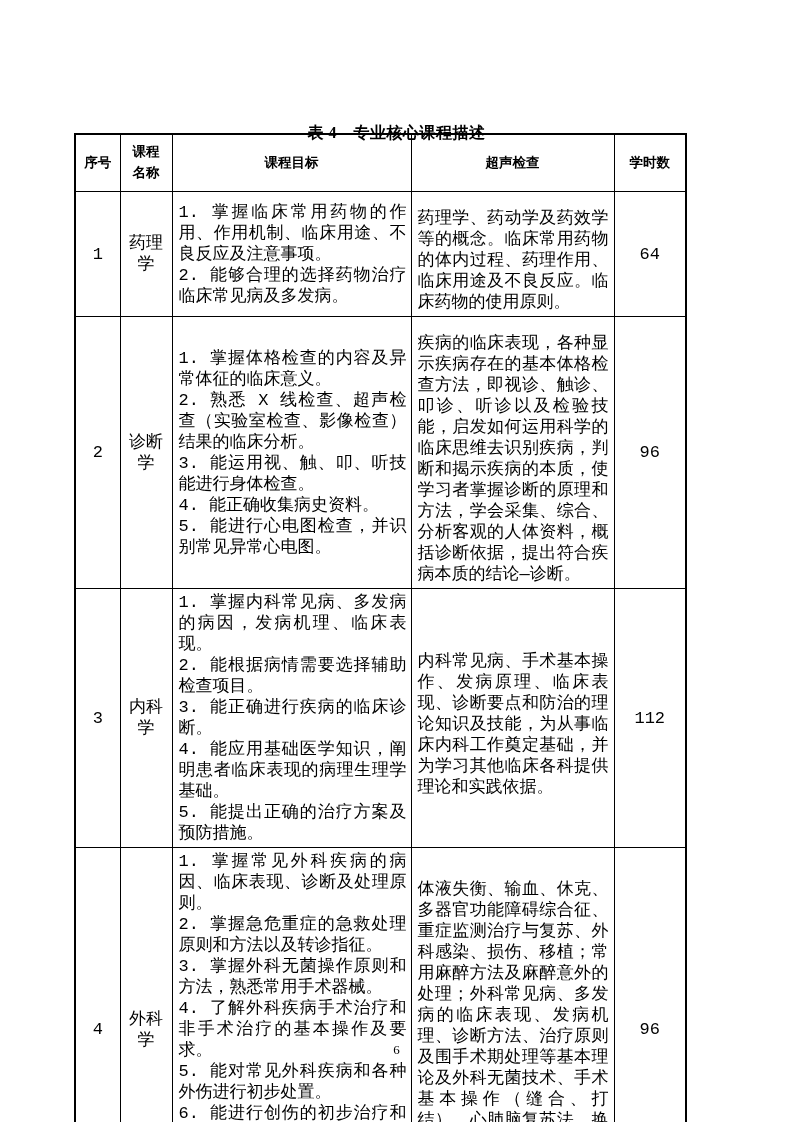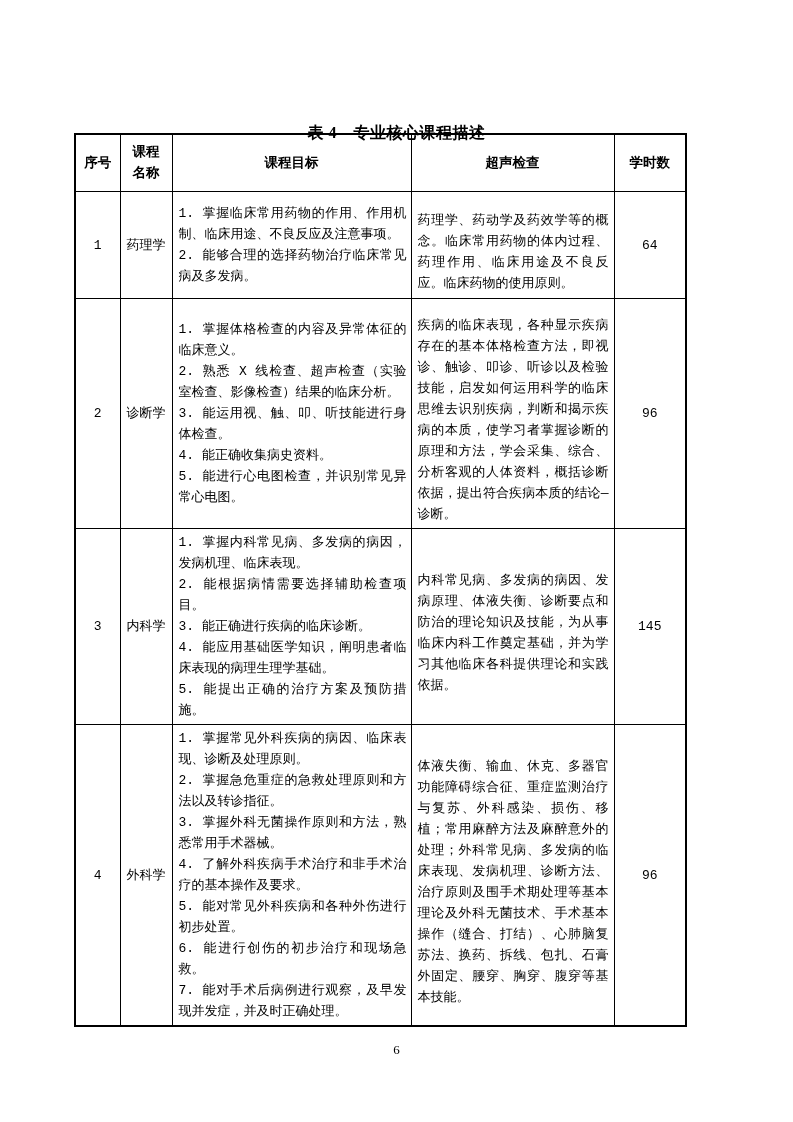--- a/index.html
+++ b/index.html
@@ -33,21 +33,21 @@
     width: 611px;
     table-layout: fixed;
     border-collapse: collapse;
     border: 2px solid #000000;
     font-family: Liberation Mono, monospace;
   }
   .course-table th,
   .course-table td {
     border: 1px solid #000000;
     vertical-align: middle;
-    font-size: 13px;
+    font-size: 17px;
     line-height: 21px;
     padding: 3px 5px;
     overflow: hidden;
   }
   .course-table th {
     font-weight: bold;
     text-align: center;
     font-size: 13.5px;
   }
   .hdr-name-inner {
@@ -136,22 +136,22 @@
       <td class="cell-hours">96</td>
     </tr>
     <tr class="row-3">
       <td class="cell-index">3</td>
       <td class="cell-name">内科学</td>
       <td class="cell-objectives">1. 掌握内科常见病、多发病的病因，发病机理、临床表现。
 2. 能根据病情需要选择辅助检查项目。
 3. 能正确进行疾病的临床诊断。
 4. 能应用基础医学知识，阐明患者临床表现的病理生理学基础。
 5. 能提出正确的治疗方案及预防措施。</td>
-      <td class="cell-content">内科常见病、多发病的病因、发病原理、体液失衡、诊断要点和防治的理论知识及技能，为从事临床内科工作奠定基础，并为学习其他临床各科提供理论和实践依据。</td>
-      <td class="cell-hours">145</td>
+      <td class="cell-content">内科常见病、手术基本操作、发病原理、临床表现、诊断要点和防治的理论知识及技能，为从事临床内科工作奠定基础，并为学习其他临床各科提供理论和实践依据。</td>
+      <td class="cell-hours">112</td>
     </tr>
     <tr class="row-4">
       <td class="cell-index">4</td>
       <td class="cell-name">外科学</td>
       <td class="cell-objectives">1. 掌握常见外科疾病的病因、临床表现、诊断及处理原则。
 2. 掌握急危重症的急救处理原则和方法以及转诊指征。
 3. 掌握外科无菌操作原则和方法，熟悉常用手术器械。
 4. 了解外科疾病手术治疗和非手术治疗的基本操作及要求。
 5. 能对常见外科疾病和各种外伤进行初步处置。
 6. 能进行创伤的初步治疗和现场急救。

